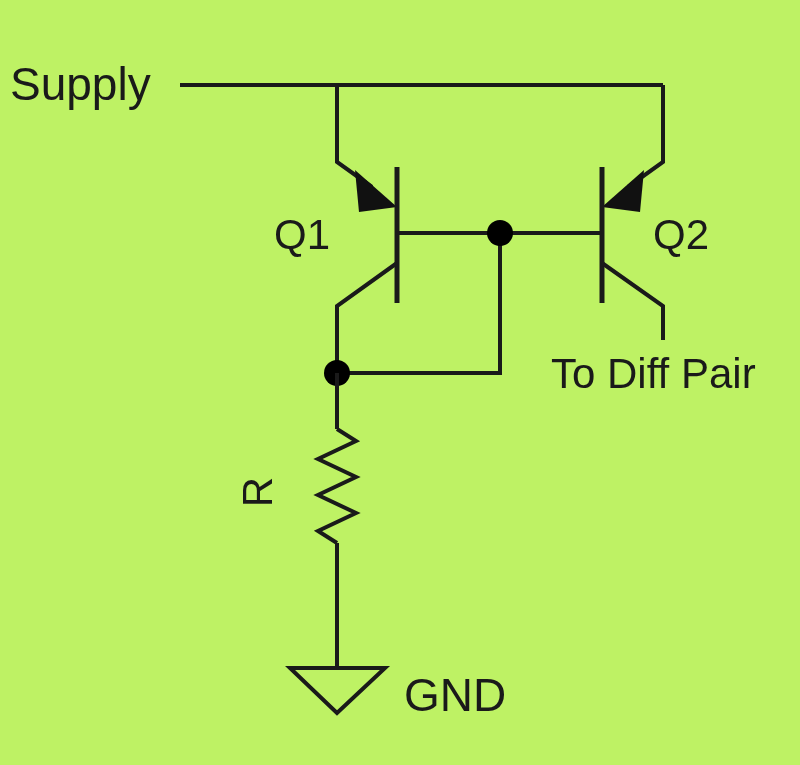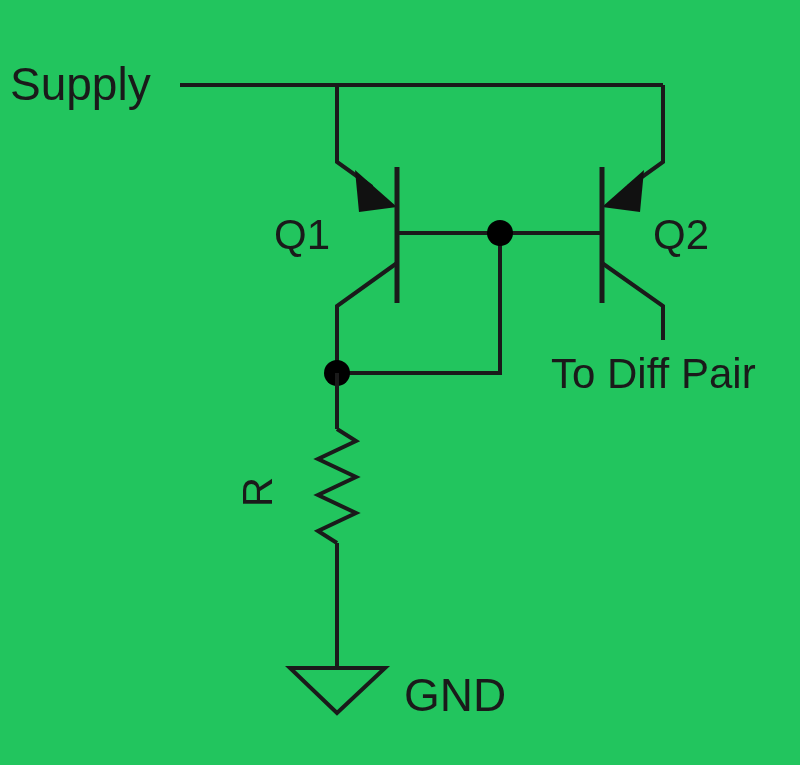--- a/index.html
+++ b/index.html
@@ -11,21 +11,21 @@
   body {
     width: 800px;
     height: 765px;
     font-family: "Liberation Sans", sans-serif;
     overflow: hidden;
   }
   #schematic-root {
     position: relative;
     width: 800px;
     height: 765px;
-    background: #22c55e;
+    background: #bef264;
   }
   #schematic-svg {
     position: absolute;
     top: 0;
     left: 0;
     width: 800px;
     height: 765px;
     display: block;
   }
   .wire {

